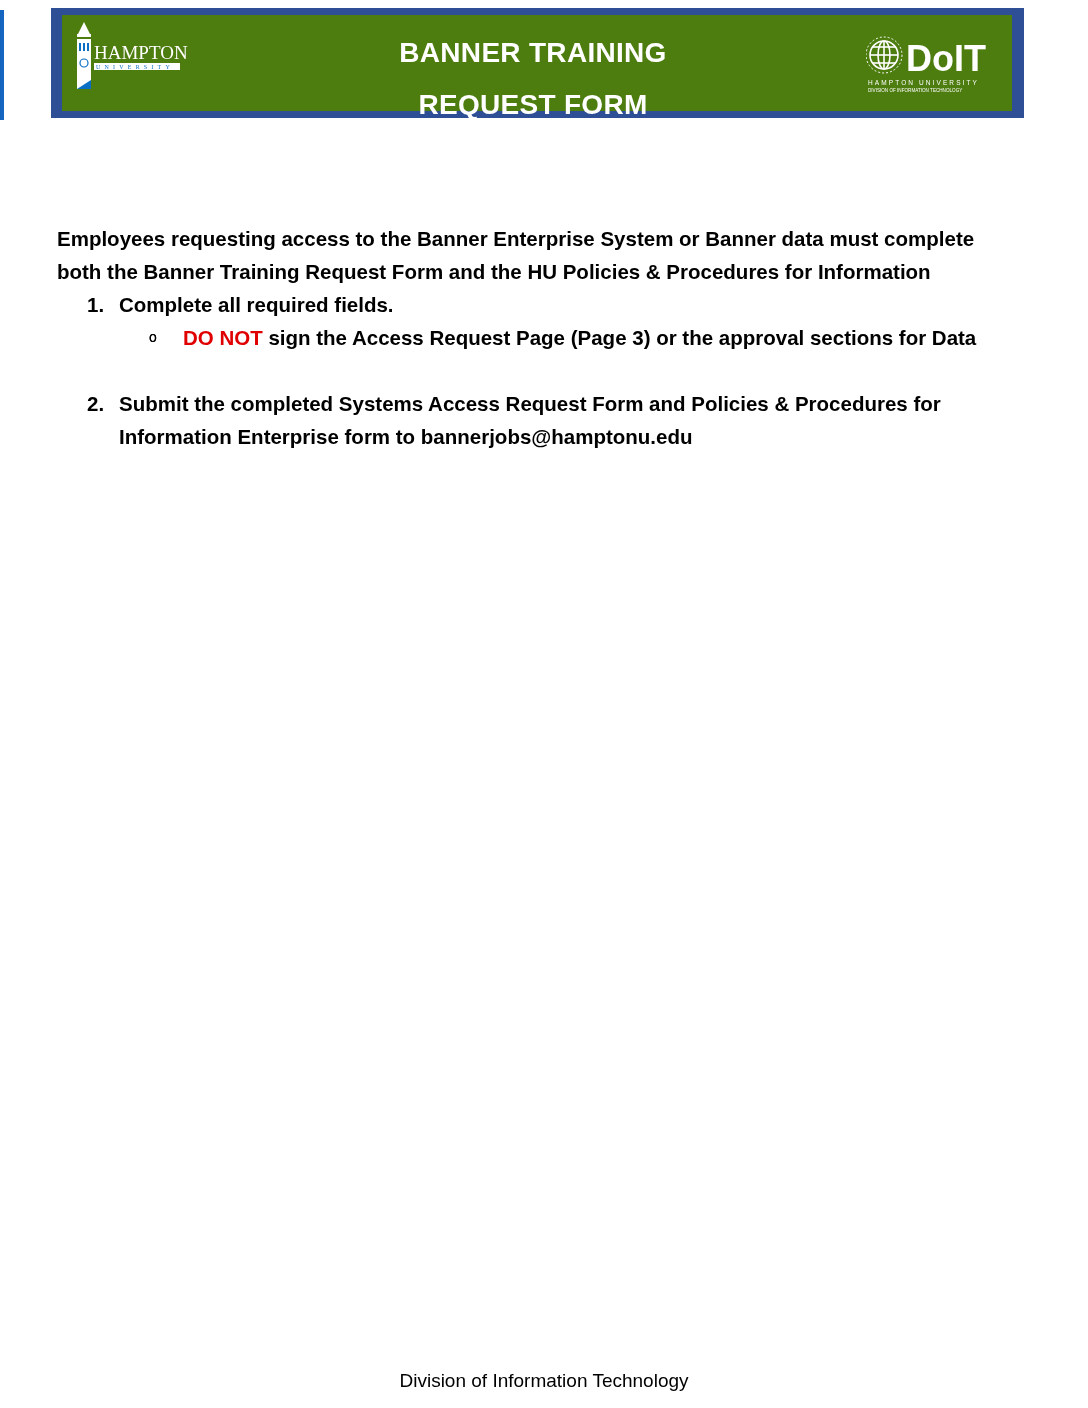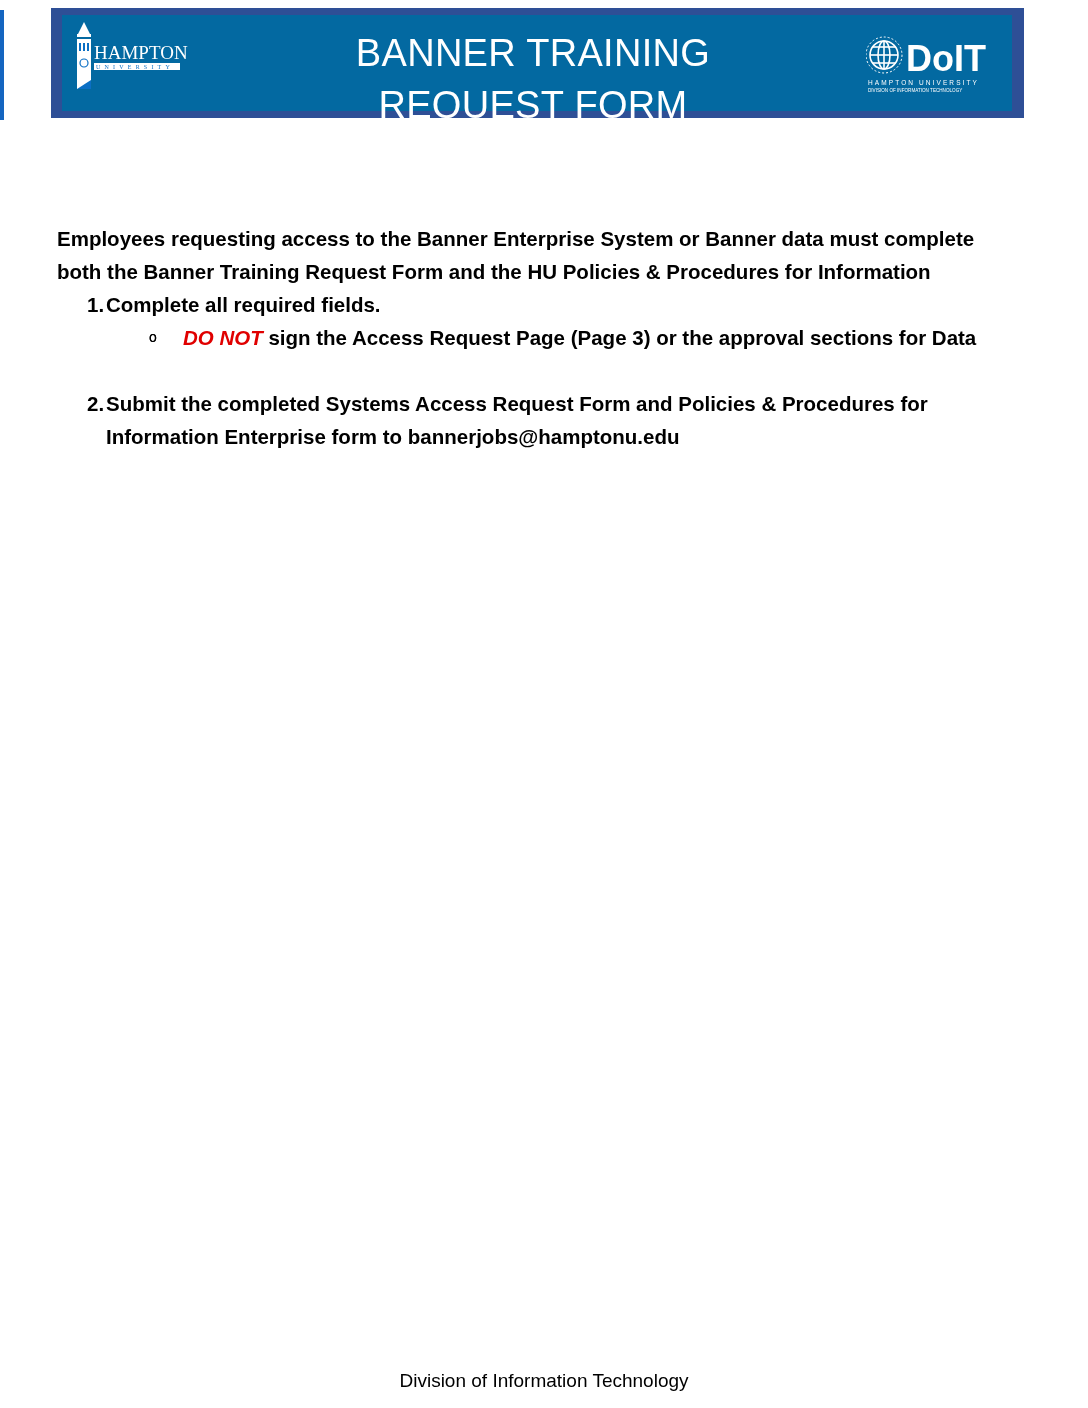--- a/index.html
+++ b/index.html
@@ -1,29 +1,29 @@
 <!DOCTYPE html>
 <html><head>
 <meta charset="utf-8">
 <style>
   html, body { margin:0; padding:0; background:#ffffff; }
   body { width:1088px; height:1408px; position:relative; overflow:hidden; font-family:"Liberation Sans", sans-serif; color:#000; }
   .edge-mark { position:absolute; left:0; top:10px; width:4px; height:110px; background:#1565c0; }
   .banner-outer { position:absolute; left:51px; top:8px; width:973px; height:110px; background:#2e4f96; }
-  .banner-inner { position:absolute; left:62px; top:15px; width:950px; height:96px; background:#0369a1; }
-  .title { position:absolute; left:0; right:8px; top:12px; text-align:center; color:#fff; font-weight:normal; font-size:38px; line-height:52px; letter-spacing:0.3px; }
+  .banner-inner { position:absolute; left:62px; top:15px; width:950px; height:96px; background:#4d7c0f; }
+  .title { position:absolute; left:0; right:8px; top:12px; text-align:center; color:#fff; font-weight:bold; font-size:28px; line-height:52px; letter-spacing:0.3px; }
   .logo-left { position:absolute; left:6px; top:3px; width:120px; height:80px; }
   .logo-right { position:absolute; left:804px; top:10px; width:120px; height:72px; }
   .content { position:absolute; left:57px; top:222px; width:980px; font-weight:bold; font-size:20.5px; line-height:33px; }
   .p { margin:0; }
   .num { position:absolute; left:30px; }
-  .numtext { margin-left:49px; }
+  .numtext { margin-left:62px; }
   .sub { position:relative; margin-left:126px; }
   .sub .bullet { position:absolute; left:-34px; top:0; font-weight:normal; font-size:14px; }
-  .red { color:#e00000;font-style:italic; }
+  .red { color:#e00000; }
   .gap { height:33px; }
   .footer { position:absolute; left:0; right:0; top:1370px; text-align:center; font-size:19px; }
 </style>
 </head>
 <body>
 
 <div class="edge-mark"></div>
 
 <div class="banner-outer"></div>
 <div class="banner-inner">

